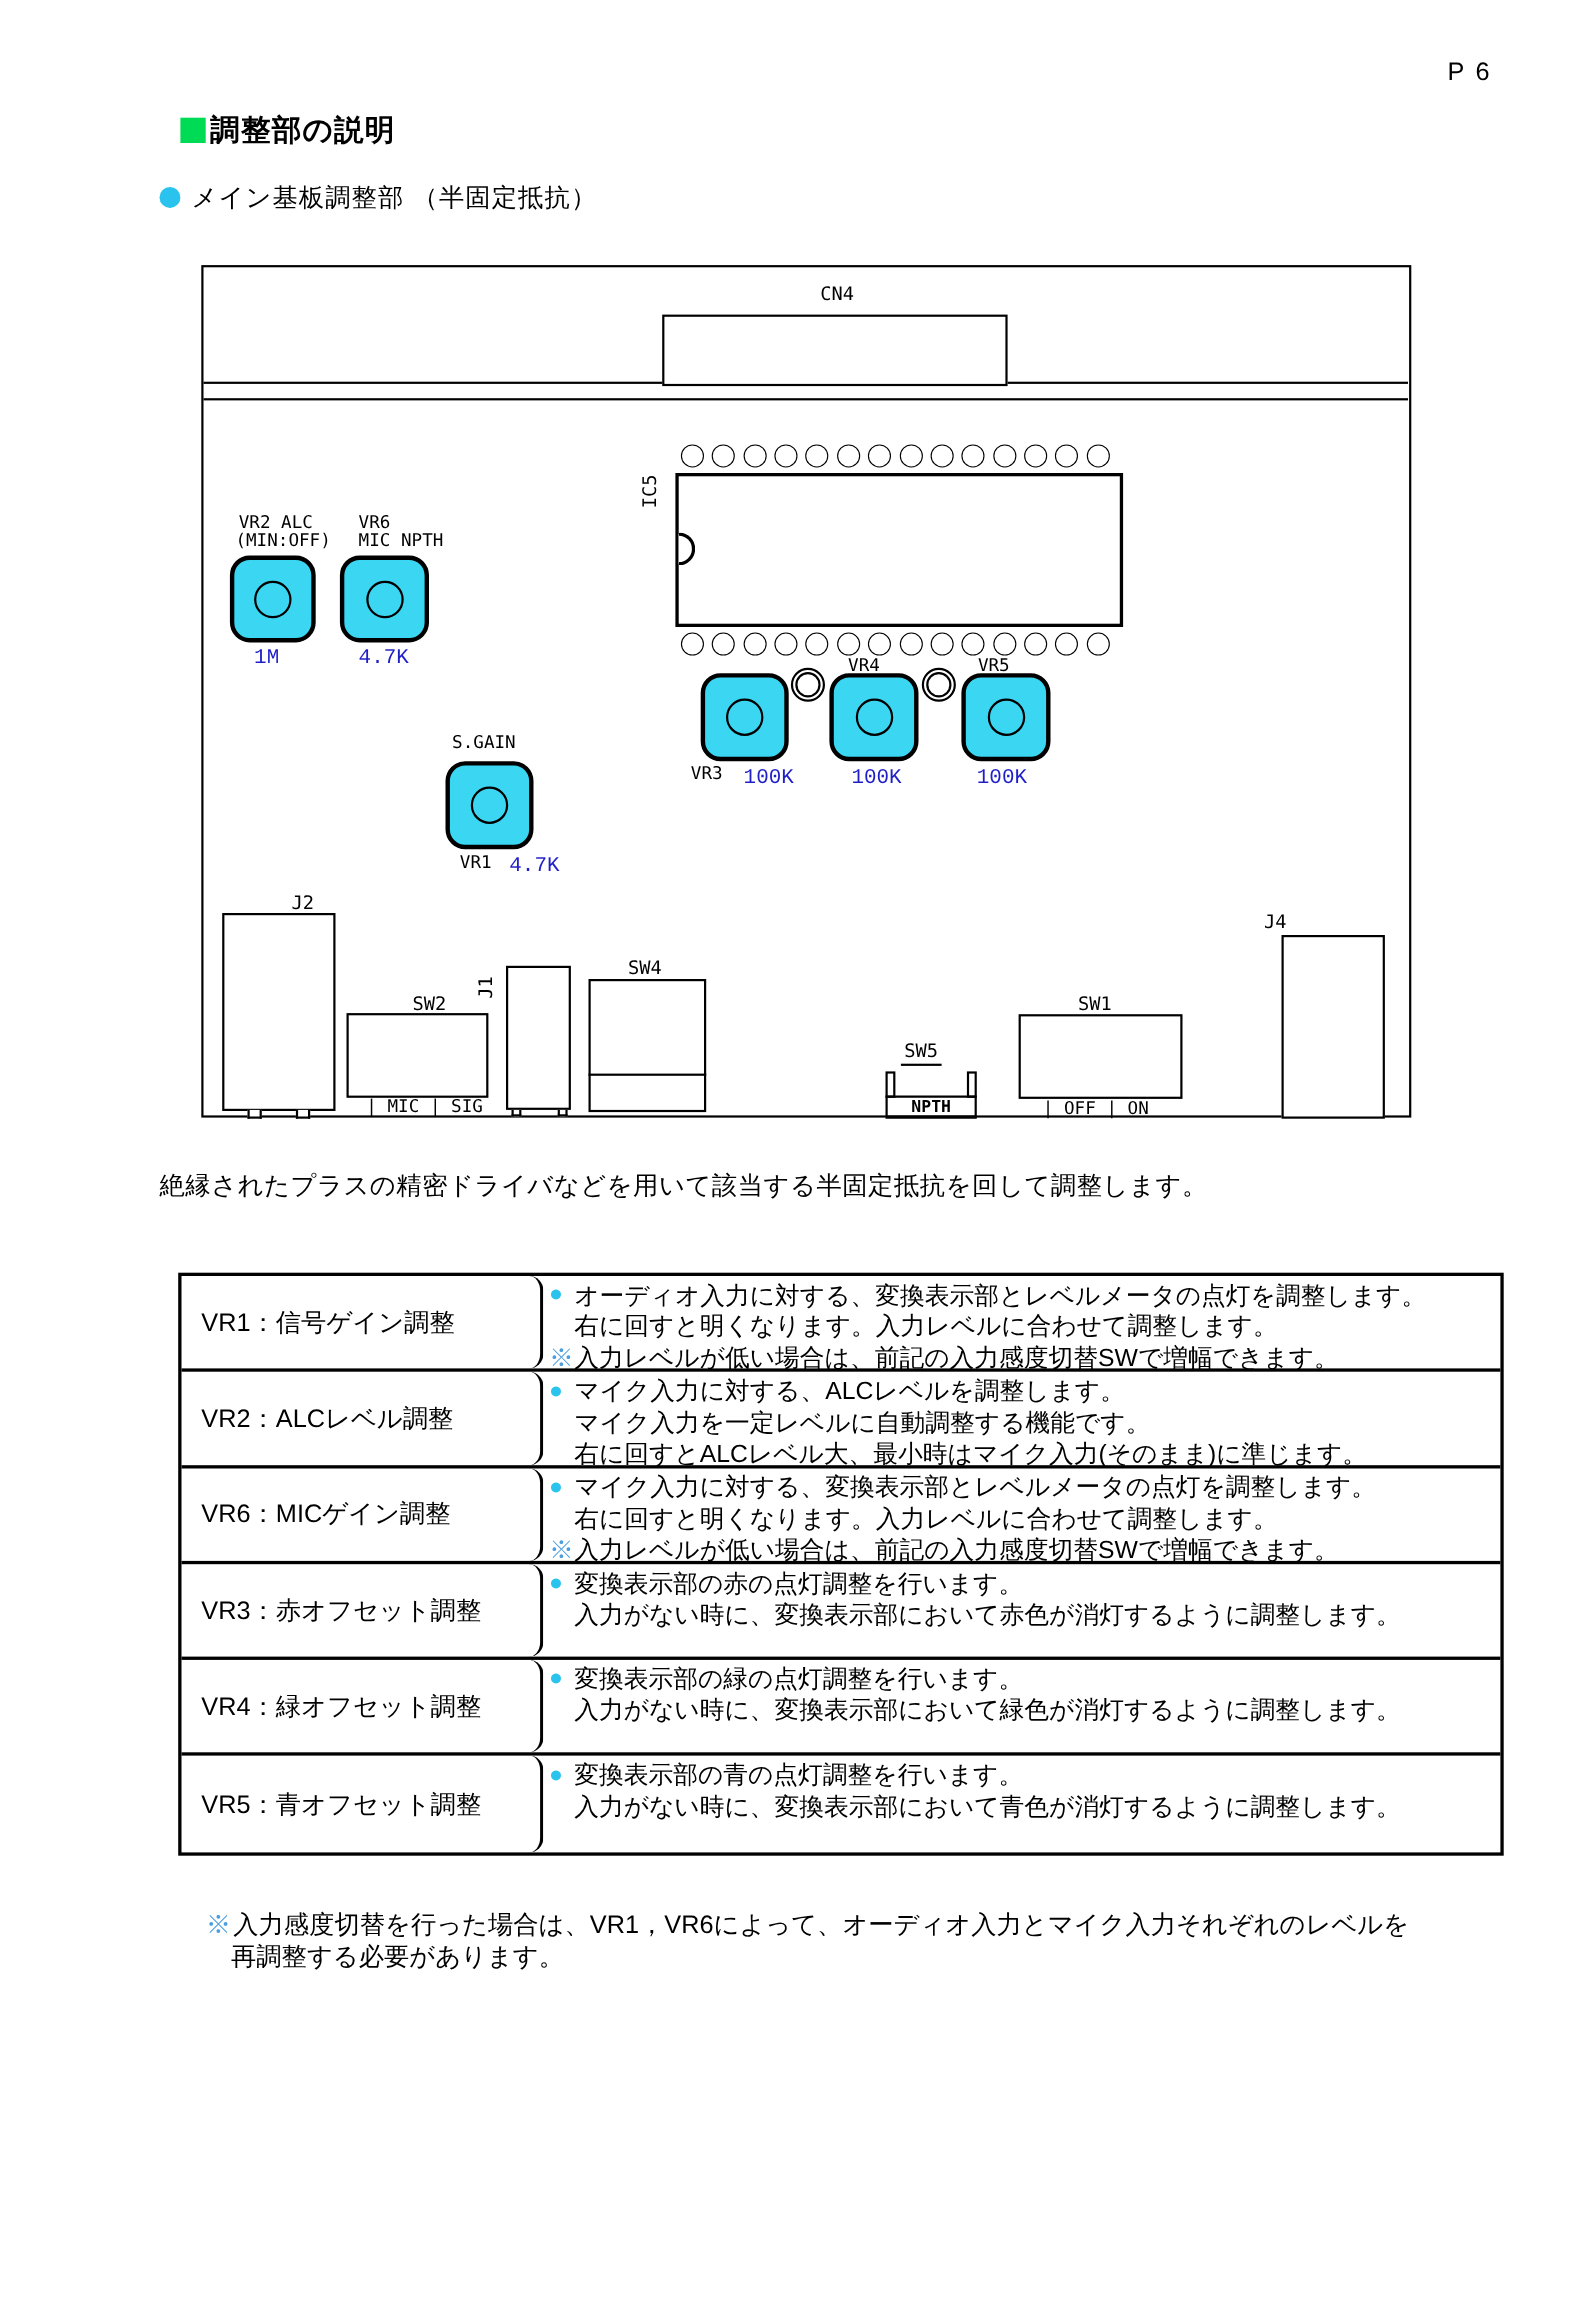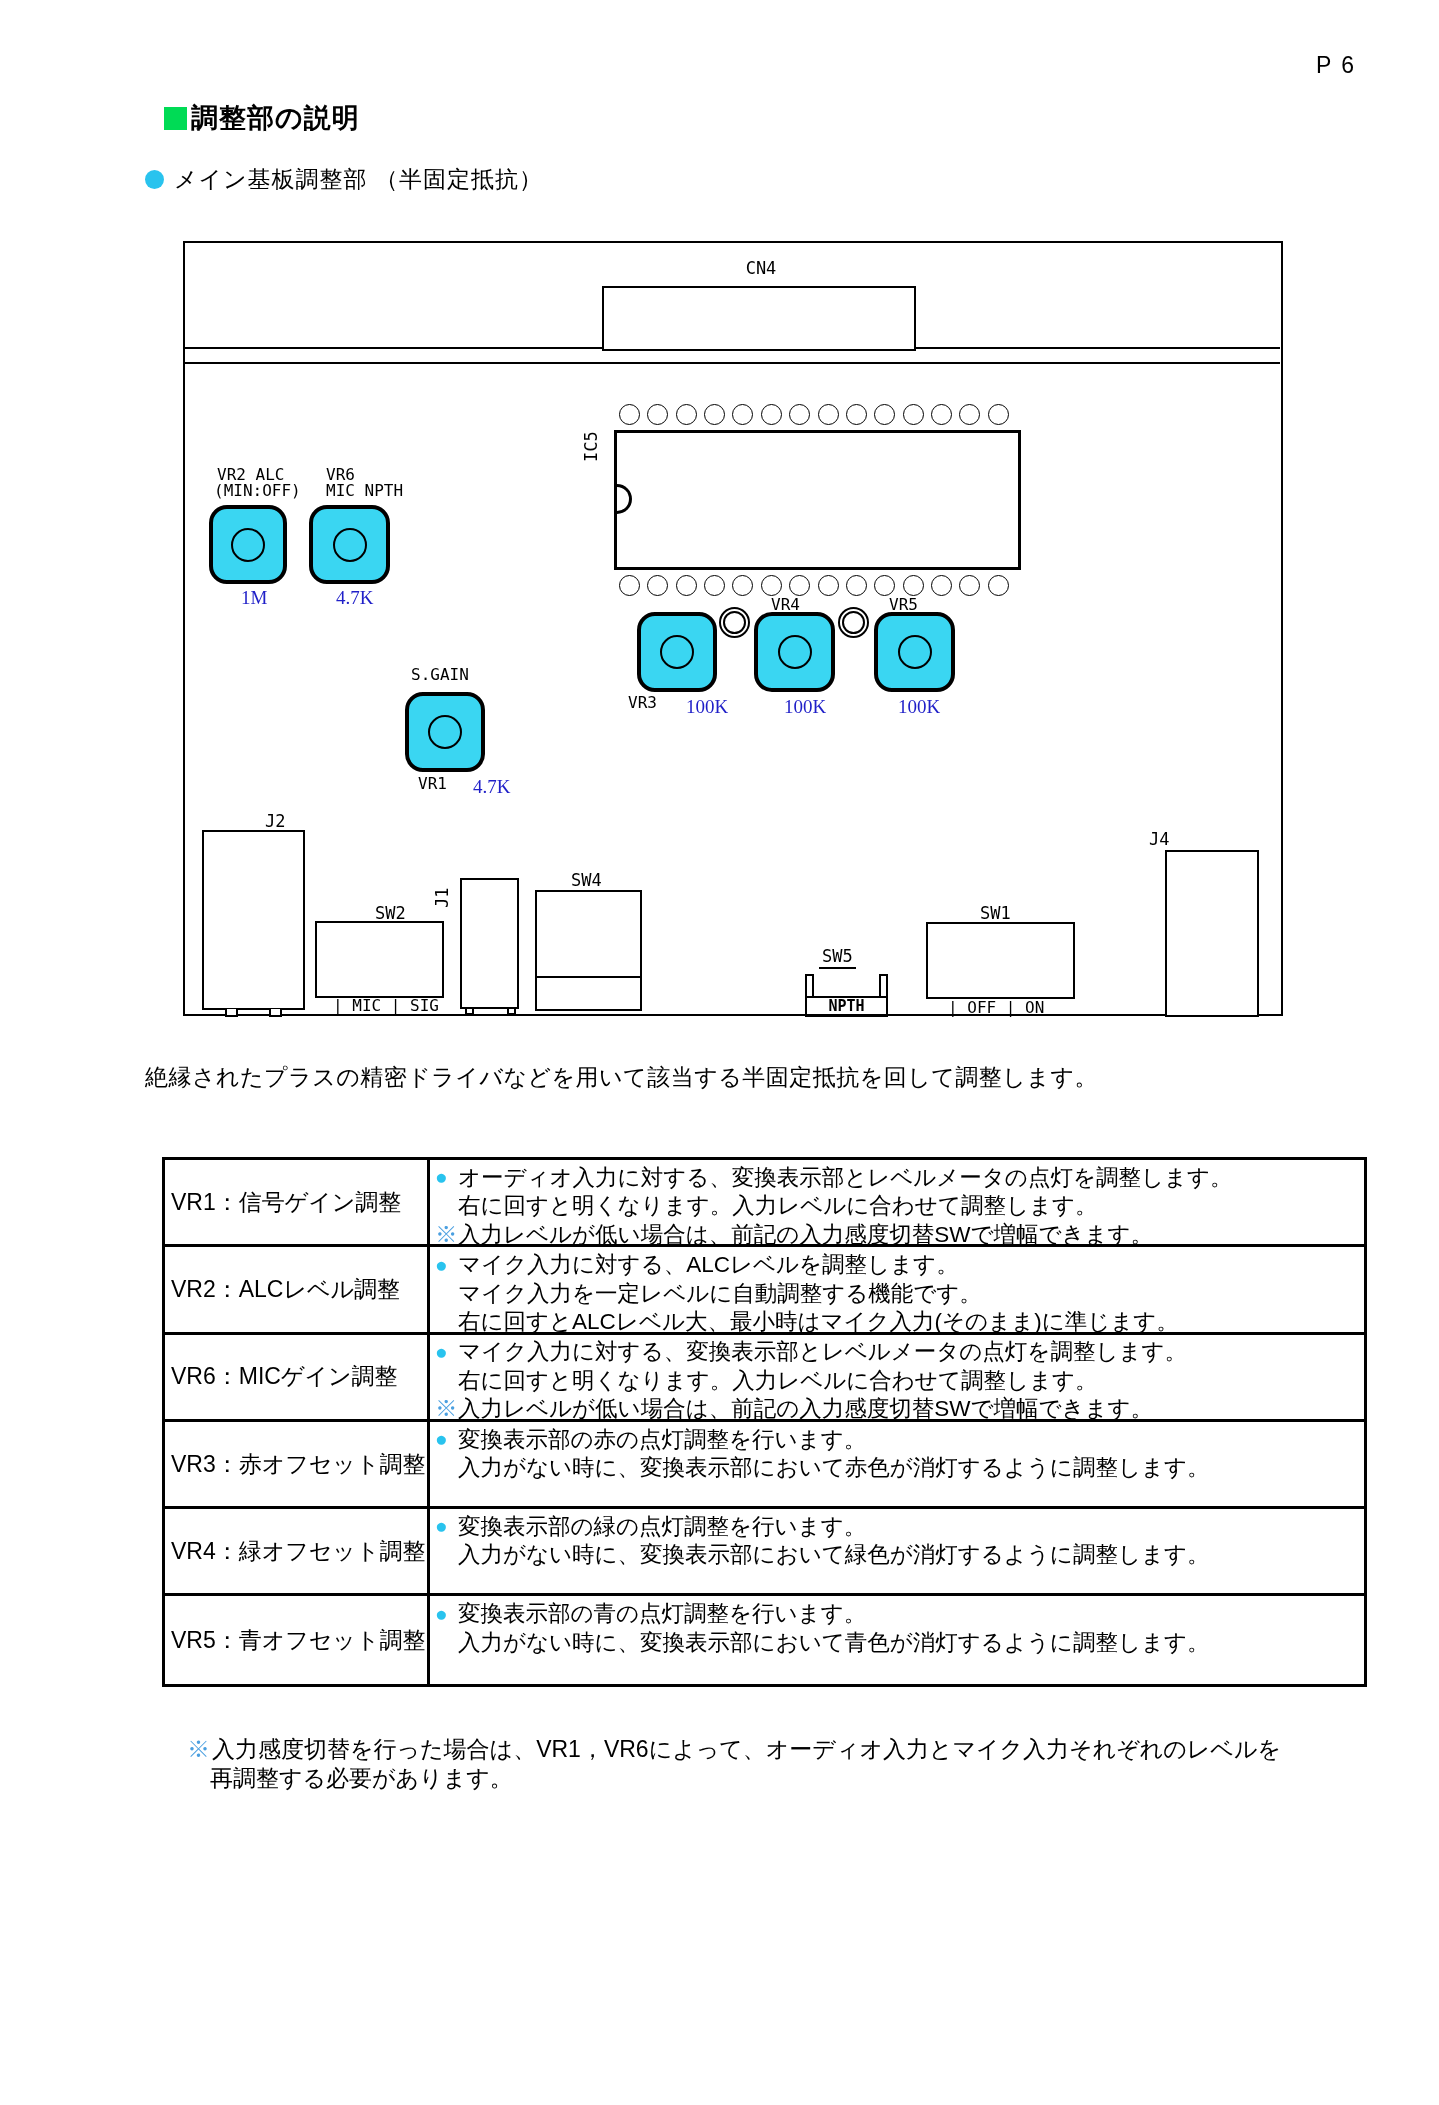--- a/index.html
+++ b/index.html
@@ -17,21 +17,21 @@
   .subheading{left:145px;top:164px;display:flex;align-items:center;}
   .cyan-dot{width:19px;height:19px;border-radius:50%;background:var(--cyan);display:inline-block;}
   .subheading-text{font-size:23px;margin-left:10px;letter-spacing:1px;}
 
   
   .board{left:183px;top:241px;width:1100px;height:775px;border:2.5px solid #000;background:#fff;}
   .board .abs{position:absolute;}
   .mono{font-family:"DejaVu Sans Mono",monospace;}
   .lbl{font-family:"DejaVu Sans Mono",monospace;font-size:17px;white-space:pre;}
   .lbl-sm{font-family:"DejaVu Sans Mono",monospace;font-size:16px;line-height:16px;white-space:pre;}
-  .val{font-family:Liberation Serif, serif;font-size:19px;color:var(--vblue);white-space:pre;margin-left:10px;}
+  .val{font-family:Liberation Mono, monospace;font-size:19px;color:var(--vblue);white-space:pre;}
   .hline{left:0;width:1095px;height:0;border-top:2.5px solid #000;}
   .box{border:2.5px solid #000;background:#fff;}
   .cn4-box{left:417px;top:43px;width:314px;height:65px;}
   .ic5-box{left:429px;top:187px;width:407px;height:140px;border-width:3px;}
   .ic5-notch{left:432px;top:241px;width:15px;height:30px;background:#fff;border:3px solid #000;border-left:none;border-radius:0 30px 30px 0;}
   .vlabel{transform:rotate(-90deg);transform-origin:center;}
   .pin{position:absolute;width:21px;height:21px;border:1.8px solid #000;border-radius:50%;background:#fff;}
   .vr{background:var(--vrfill);border:4px solid #000;border-radius:18px;display:flex;align-items:center;justify-content:center;}
   .vr .knob{width:34px;height:34px;border:2.5px solid #000;border-radius:50%;}
   .hole{border:2px solid #000;border-radius:50%;background:#fff;display:flex;align-items:center;justify-content:center;}
@@ -43,21 +43,21 @@
   .npth-box{border:2px solid #000;border-bottom:3.5px solid #000;text-align:center;font-size:15px;line-height:17px;}
   .sw4-inner{left:350px;top:733px;width:107px;height:0;border-top:2.5px solid #000;}
 
   
   .description{left:145px;top:1062px;font-size:23px;letter-spacing:0.5px;}
 
   
   .vrtable{left:162px;top:1157px;width:1205px;border:3px solid #000;}
   .trow{display:flex;height:87.3px;border-bottom:3px solid #000;}
   .trow:last-child{border-bottom:none;}
-  .cell-label{width:265px;border-right:3px solid #000;display:flex;align-items:center;padding-left:6px;font-size:23px;flex-shrink:0;}
+  .cell-label{width:329px;border-right:3px solid #000;display:flex;align-items:center;padding-left:18px;font-size:23px;flex-shrink:0;border-radius:13px;}
   .cell-desc{flex:1;padding:3px 0 0 5px;}
   .line{height:28.5px;display:flex;align-items:center;font-size:22.5px;white-space:nowrap;}
   .marker{display:inline-block;width:23px;flex-shrink:0;}
   .m-dot{color:var(--cyan);font-size:21px;}
   .m-star{color:var(--nblue);}
 
   
   .footer1{left:187px;top:1734px;font-size:23px;white-space:nowrap;}
   .footer2{left:210px;top:1763px;font-size:23px;}
   .footer1 .marker{width:25px;}

